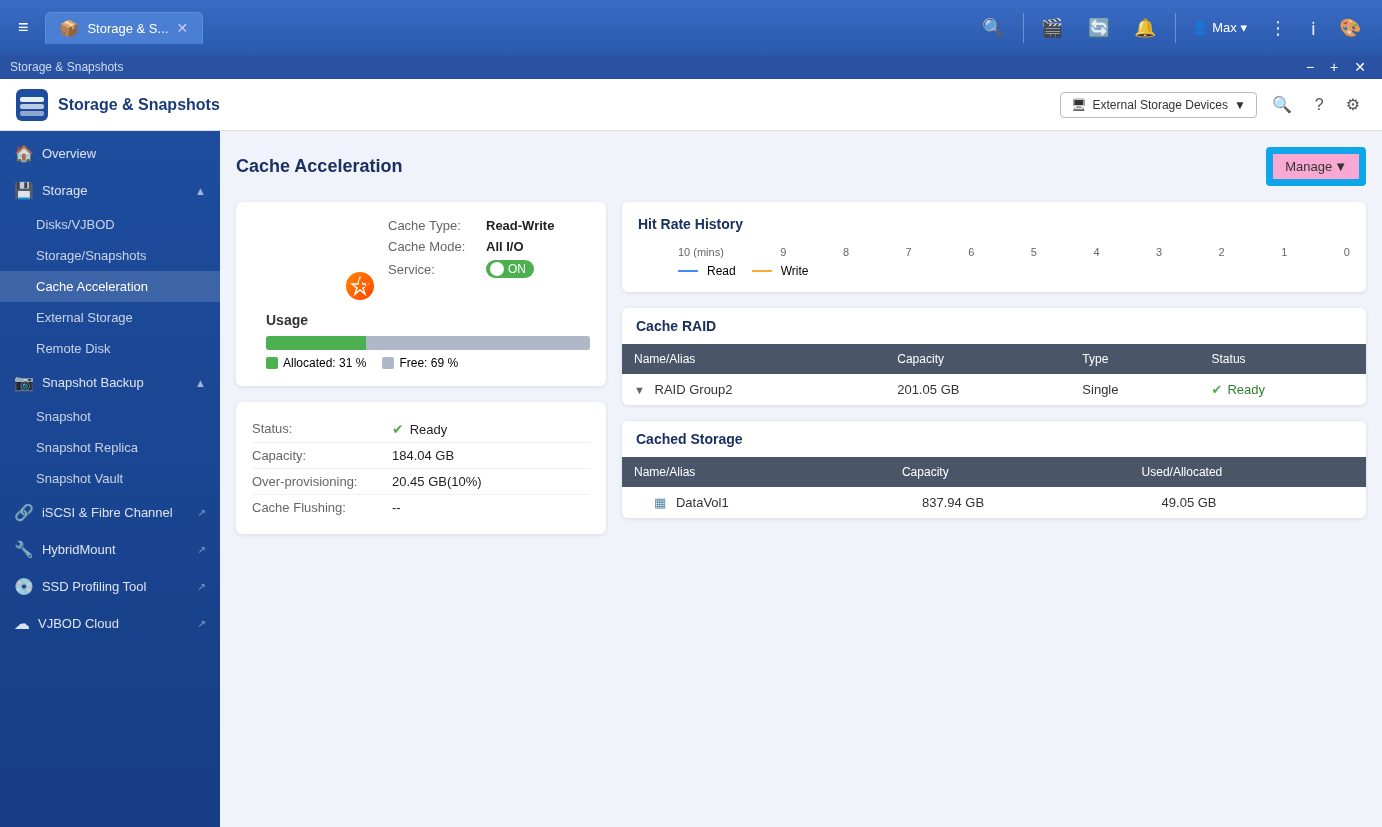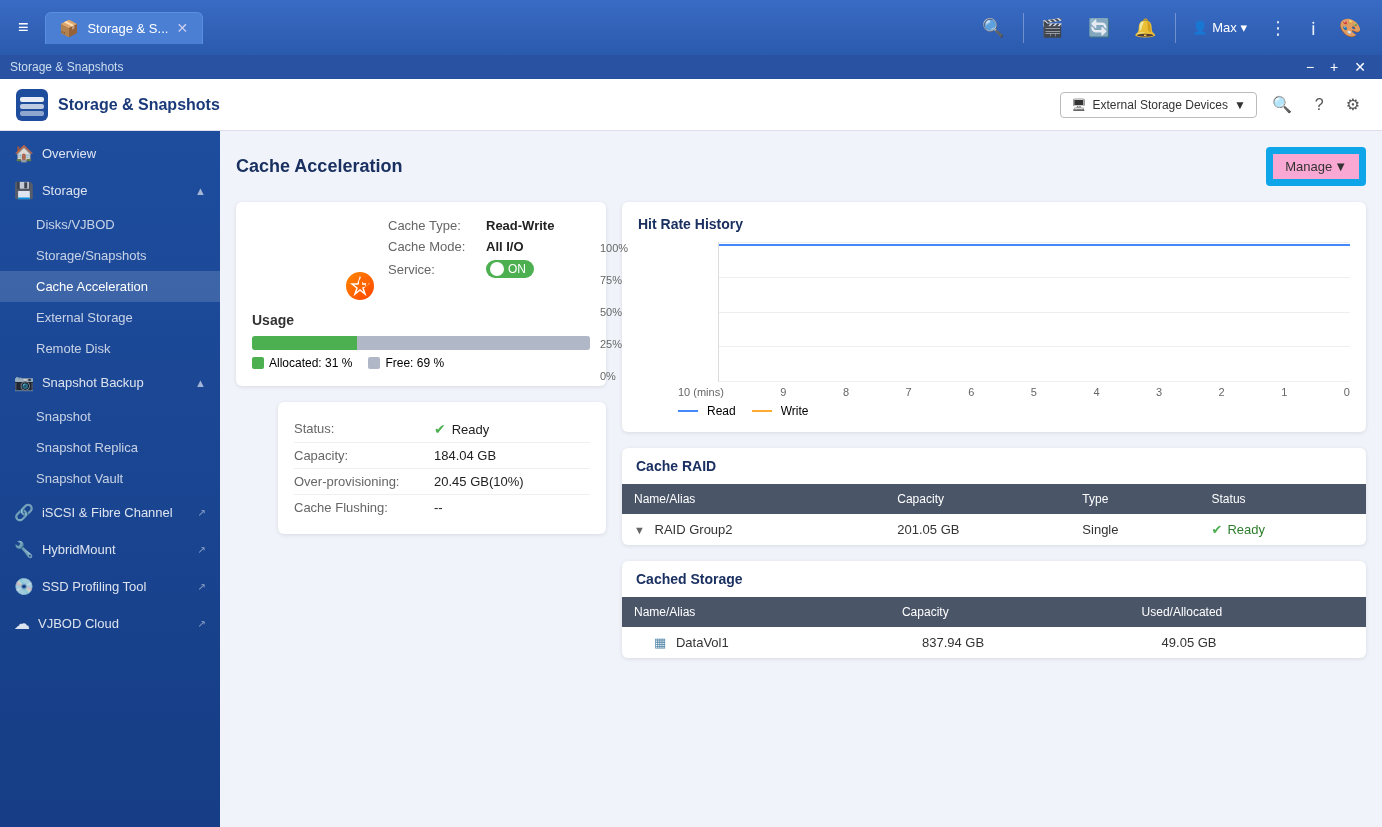--- a/index.html
+++ b/index.html
@@ -140,34 +140,33 @@
     .cache-prop { display: flex; align-items: center; gap: 8px; font-size: 13px; }
     .prop-label { color: #666; min-width: 90px; }
     .prop-value { font-weight: 600; color: #222; }
     .toggle-on {
       background: #4caf50; border-radius: 12px; padding: 2px 8px 2px 4px;
       color: white; font-size: 12px; display: inline-flex; align-items: center; gap: 4px;
     }
     .toggle-circle { width: 14px; height: 14px; background: white; border-radius: 50%; display: inline-block; }
 
     
-    .usage-section { margin-top: 14px; }
+    .usage-section { margin-top: 14px; margin-left: 14px; }
     .usage-label { font-size: 14px; font-weight: 600; color: #333; margin-bottom: 8px; }
     .usage-bar-container { height: 14px; background: #ddd; border-radius: 3px; overflow: hidden; display: flex; }
     .usage-bar-allocated { background: #4caf50; height: 100%; }
     .usage-bar-free { background: #b0b8c8; height: 100%; }
     .usage-legend { display: flex; gap: 16px; margin-top: 6px; font-size: 12px; }
     .legend-item { display: flex; align-items: center; gap: 5px; }
     .legend-dot { width: 12px; height: 12px; border-radius: 2px; }
 
     
     .status-detail {
       background: white; border-radius: 6px; padding: 14px 16px;
       box-shadow: 0 1px 4px rgba(0,0,0,0.1);
-      margin-left: 42px;
     }
     .status-row { display: flex; padding: 5px 0; font-size: 13px; border-bottom: 1px solid #f0f0f0; }
     .status-row:last-child { border-bottom: none; }
     .status-key { color: #666; width: 140px; flex-shrink: 0; }
     .status-val { color: #222; display: flex; align-items: center; gap: 6px; }
     .status-ready-icon { color: #4caf50; font-size: 14px; }
 
     
     .chart-section {
       background: white; border-radius: 6px; padding: 14px 16px;
@@ -419,39 +418,20 @@
             <span class="status-key">Cache Flushing:</span>
             <span class="status-val">--</span>
           </div>
         </div>
       </div>
 
       <div class="right-panel">
 
         <div class="chart-section">
           <div class="section-title">Hit Rate History</div>
-          <div style="position:relative; padding-left: 40px;">
-            <div class="chart-y-labels">
-              <span>100%</span>
-              <span>75%</span>
-              <span>50%</span>
-              <span>25%</span>
-              <span>0%</span>
-            </div>
-            <div class="chart-area">
-
-              <div class="chart-grid-line" style="top:0%"></div>
-              <div class="chart-grid-line" style="top:25%"></div>
-              <div class="chart-grid-line" style="top:50%"></div>
-              <div class="chart-grid-line" style="top:75%"></div>
-              <div class="chart-grid-line" style="top:100%"></div>
-
-              <div class="chart-read-line"></div>
-            </div>
-          </div>
           <div class="chart-x-labels">
             <span>10 (mins)</span>
             <span>9</span>
             <span>8</span>
             <span>7</span>
             <span>6</span>
             <span>5</span>
             <span>4</span>
             <span>3</span>
             <span>2</span>

